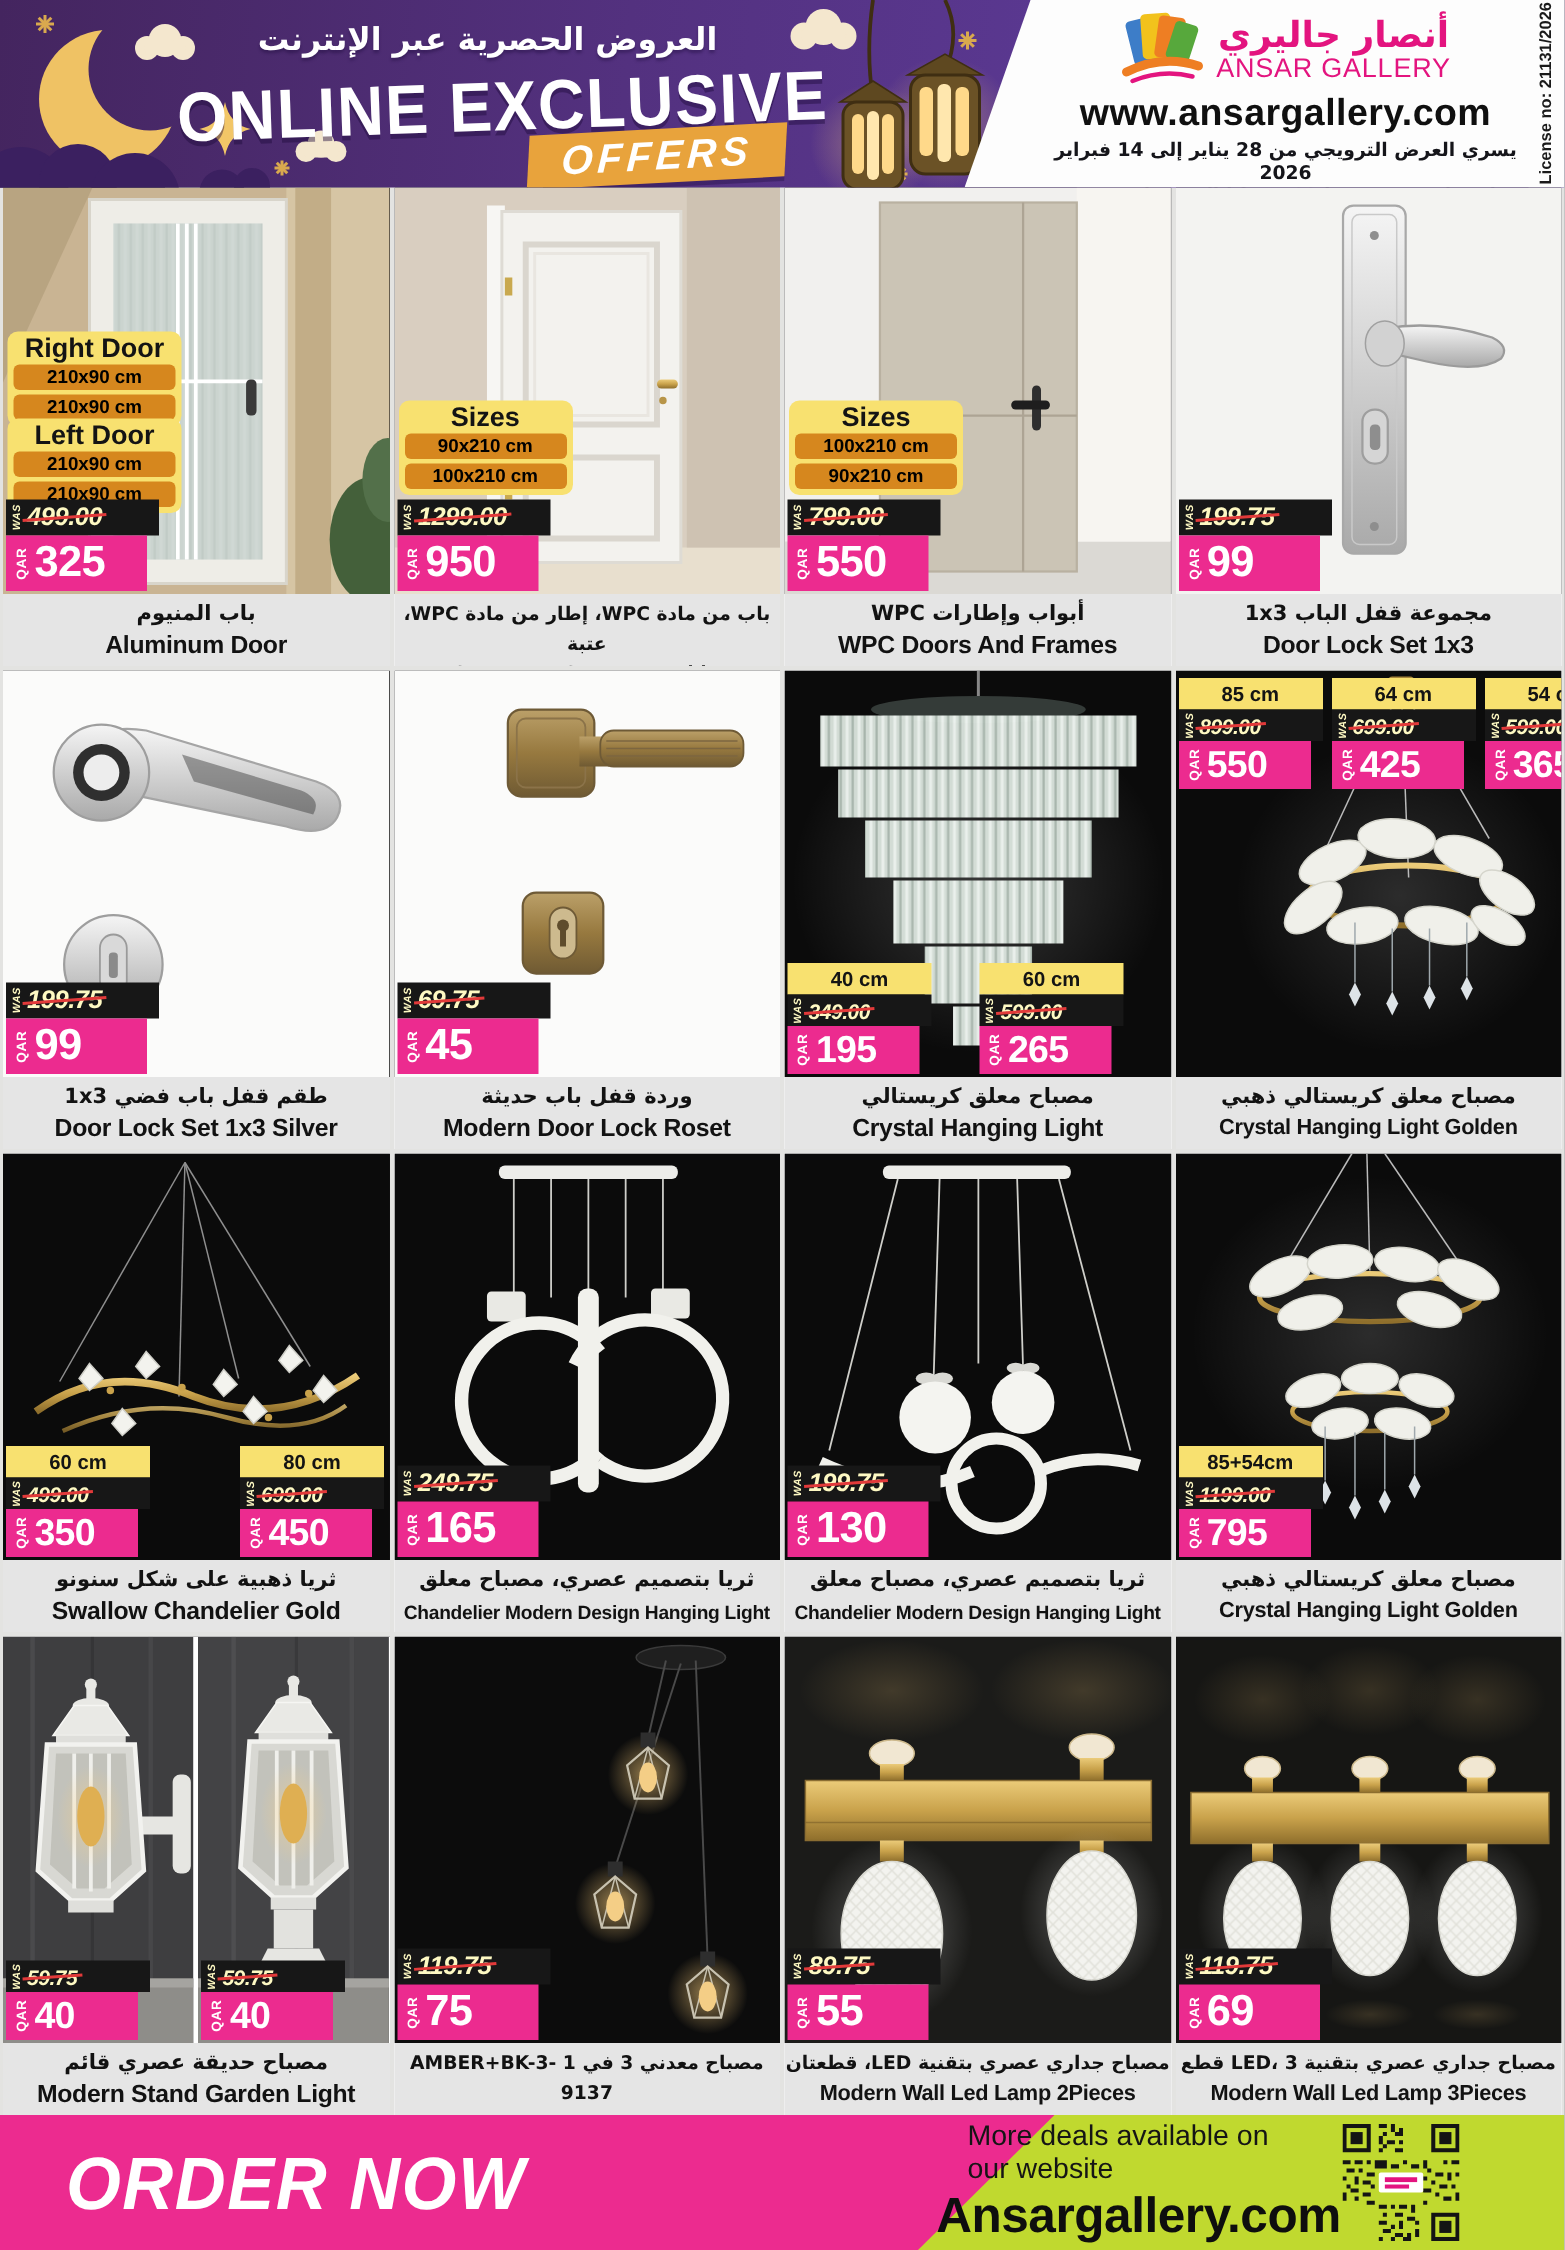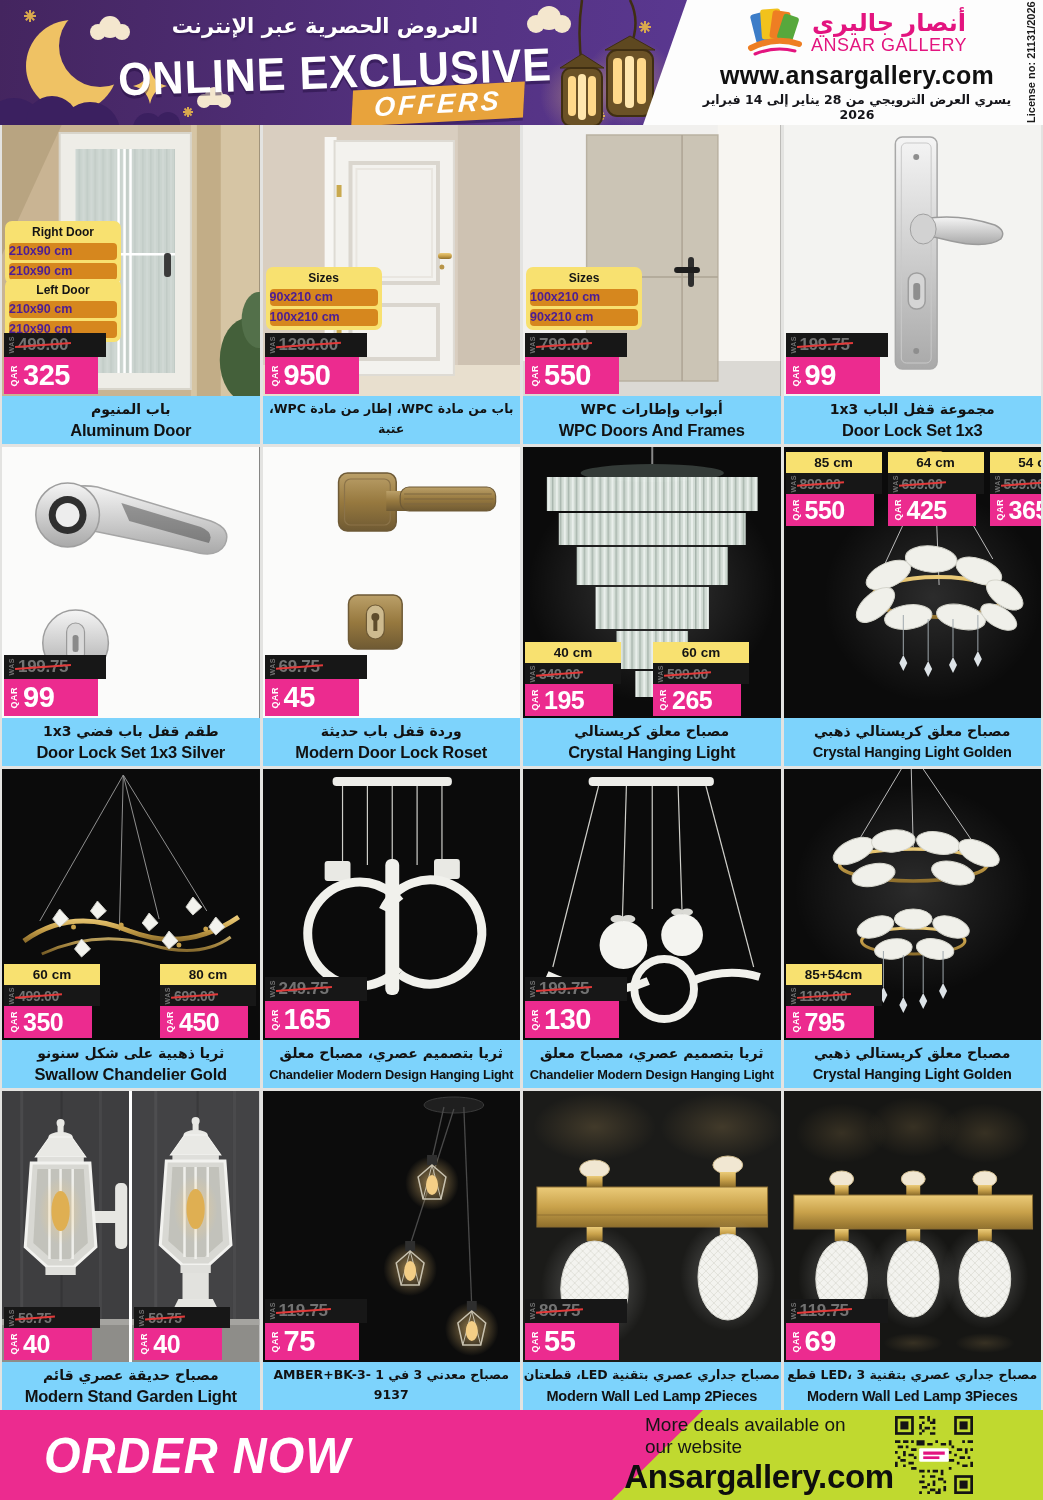--- a/index.html
+++ b/index.html
@@ -21,46 +21,46 @@
   .valid-en { font-size:14.5px; font-weight:bold; color:#15151A; margin-top:1px; }
   .license { position:absolute; right:0; top:0; width:24px; height:125px; writing-mode:vertical-rl; transform:rotate(180deg); display:flex; align-items:center; justify-content:center; font-size:11px; font-weight:bold; color:#1A1A1A; background:#FDFDFD; }
 
   
   .grid { display:grid; grid-template-columns:repeat(4,1fr); grid-auto-rows:319px; gap:3px; padding:0 2px; background:#E3E3E1; }
   .cell { background:#fff; display:flex; flex-direction:column; overflow:hidden; }
   .img { position:relative; flex:1; overflow:hidden; background:#111; }
   .ill { position:absolute; inset:0; width:100%; height:100%; }
   .halves { display:flex; gap:3px; position:absolute; inset:0; background:#fff; }
   .half { position:relative; flex:1; overflow:hidden; }
-  .cap { height:48px; background:#7dd3fc; text-align:center; padding-top:3px; }
+  .cap { height:48px; background:#e5e5e5; text-align:center; padding-top:3px; }
   .cap .ar { font-size:14px; font-weight:bold; color:#121212; direction:rtl; line-height:20px; font-family:"DejaVu Sans", sans-serif; }
   .cap .ar.small { font-size:12.5px; }
   .cap .en { font-size:16.5px; font-weight:bold; color:#121212; line-height:23px; letter-spacing:-.2px; }
   .cap .en.mid { font-size:14.5px; }
   .cap .en.long { font-size:12.8px;text-align:center; }
 
   
   .stack { position:absolute; left:2px; bottom:2px; display:flex; flex-direction:column; align-items:flex-start; }
-  .was { display:flex; align-items:center; background:#171717; color:#737373; height:24px; min-width:102px; padding-right:8px; }
+  .was { display:flex; align-items:center; background:#171717; color:#fef9c3; height:24px; min-width:102px; padding-right:8px;font-style:italic; }
   .vlab { font-size:7px; font-weight:bold; letter-spacing:.5px; writing-mode:vertical-rl; transform:rotate(180deg); margin:0 3px 0 4px; }
   .was .amt { font-size:17px; font-weight:bold; position:relative; letter-spacing:-.3px; }
   .was .amt::after { content:""; position:absolute; left:-3px; right:-3px; top:46%; height:2.4px; background:#E23A3A; transform:rotate(-4deg); }
   .qar { display:flex; align-items:center; background:#EC2B8F; color:#fff; height:37px; min-width:94px; padding-right:23px; }
   .qar .vlab { font-size:9px; margin:0 4px 0 5px; }
   .qar .amt { font-size:29px; font-weight:800; letter-spacing:-.5px; }
   .sm .was { height:21px; min-width:96px; } .sm .was .amt { font-size:14px; }
   .sm .qar { height:32px; min-width:88px; } .sm .qar .amt { font-size:25px; }
   .tag { background:#F8E170; color:#141414; font-weight:800; font-size:13.5px; text-align:center; min-width:96px; height:21px; line-height:21px; padding:0 4px; }
   .stackcol { position:absolute; left:2px; top:5px; display:flex; flex-direction:row; gap:6px; }
   .stackcol .stack { position:static; }
 
   
   .sizebox { position:absolute; left:3px; background:#F8E170; border-radius:7px; padding:3px 4px 4px; width:116px; }
-  .sb-title { text-align:center; font-weight:800; font-size:12px; color:#141414; line-height:16px; }
-  .sb-bar { background:#D6871E; color:#4c1d95; font-weight:800; font-size:12.5px; border-radius:4px; margin-top:3px; height:17px; line-height:17px; }
+  .sb-title { text-align:center; font-weight:800; font-size:18px; color:#141414; line-height:16px; }
+  .sb-bar { background:#D6871E; color:#000000; font-weight:800; font-size:12.5px; text-align:center; border-radius:4px; margin-top:3px; height:17px; line-height:17px; }
 
   
   .ftr { position:relative; height:90px; background:#C0D92F; overflow:hidden; }
   .ftr-pink { position:absolute; inset:0; background:#EC2B8F; clip-path:polygon(0 0, 703px 0, 612px 100%, 0 100%); display:flex; align-items:center; padding-left:44px; }
   .order { font-size:47px; font-weight:800; font-style:italic; color:#fff; letter-spacing:1px; transform:scaleY(1.05); }
   .ftr-right { position:absolute; left:645px; right:170px; top:0; height:100%; display:flex; flex-direction:column; justify-content:center; align-items:center; }
   .more { font-size:19px; color:#151515; }
   .fsite { font-size:33px; font-weight:700; color:#0E0E0E; letter-spacing:-.3px; }
   .qr { position:absolute; right:70px; top:6px; width:78px; height:78px; }
 </style>

